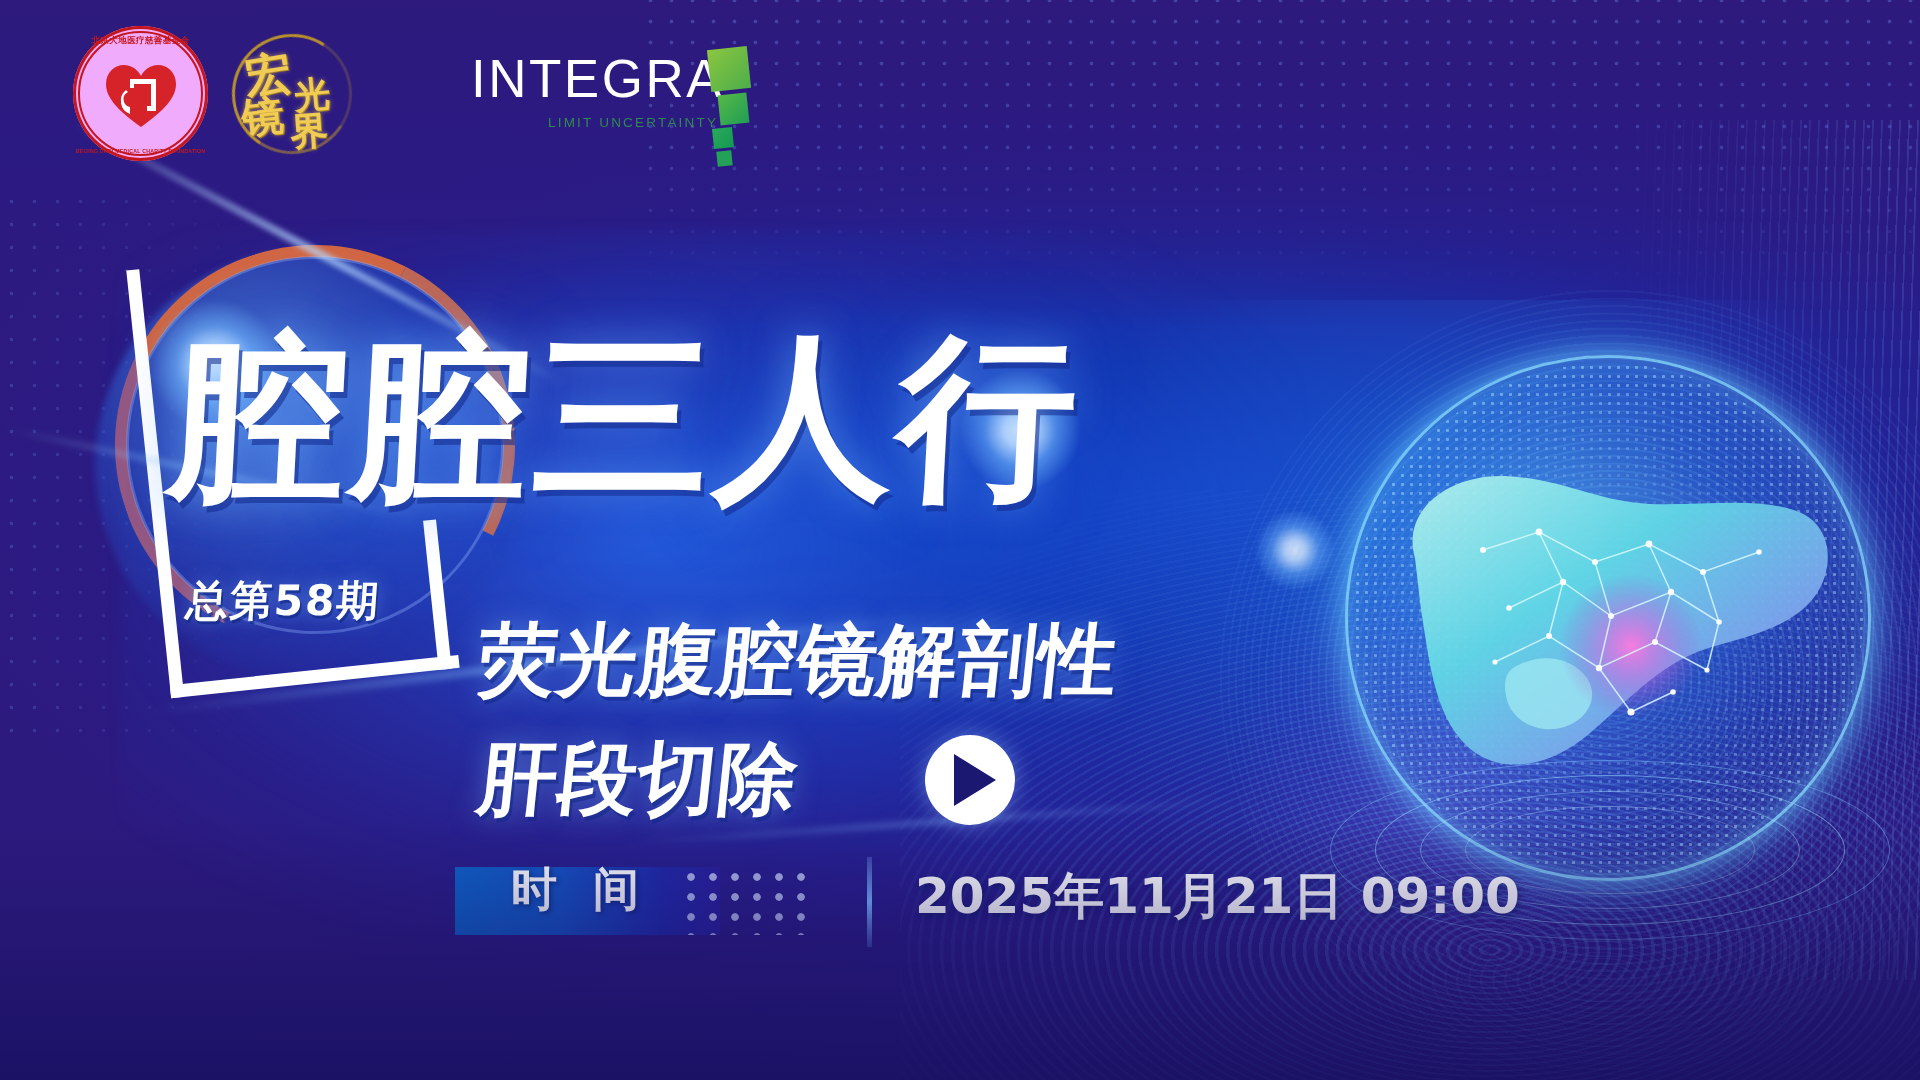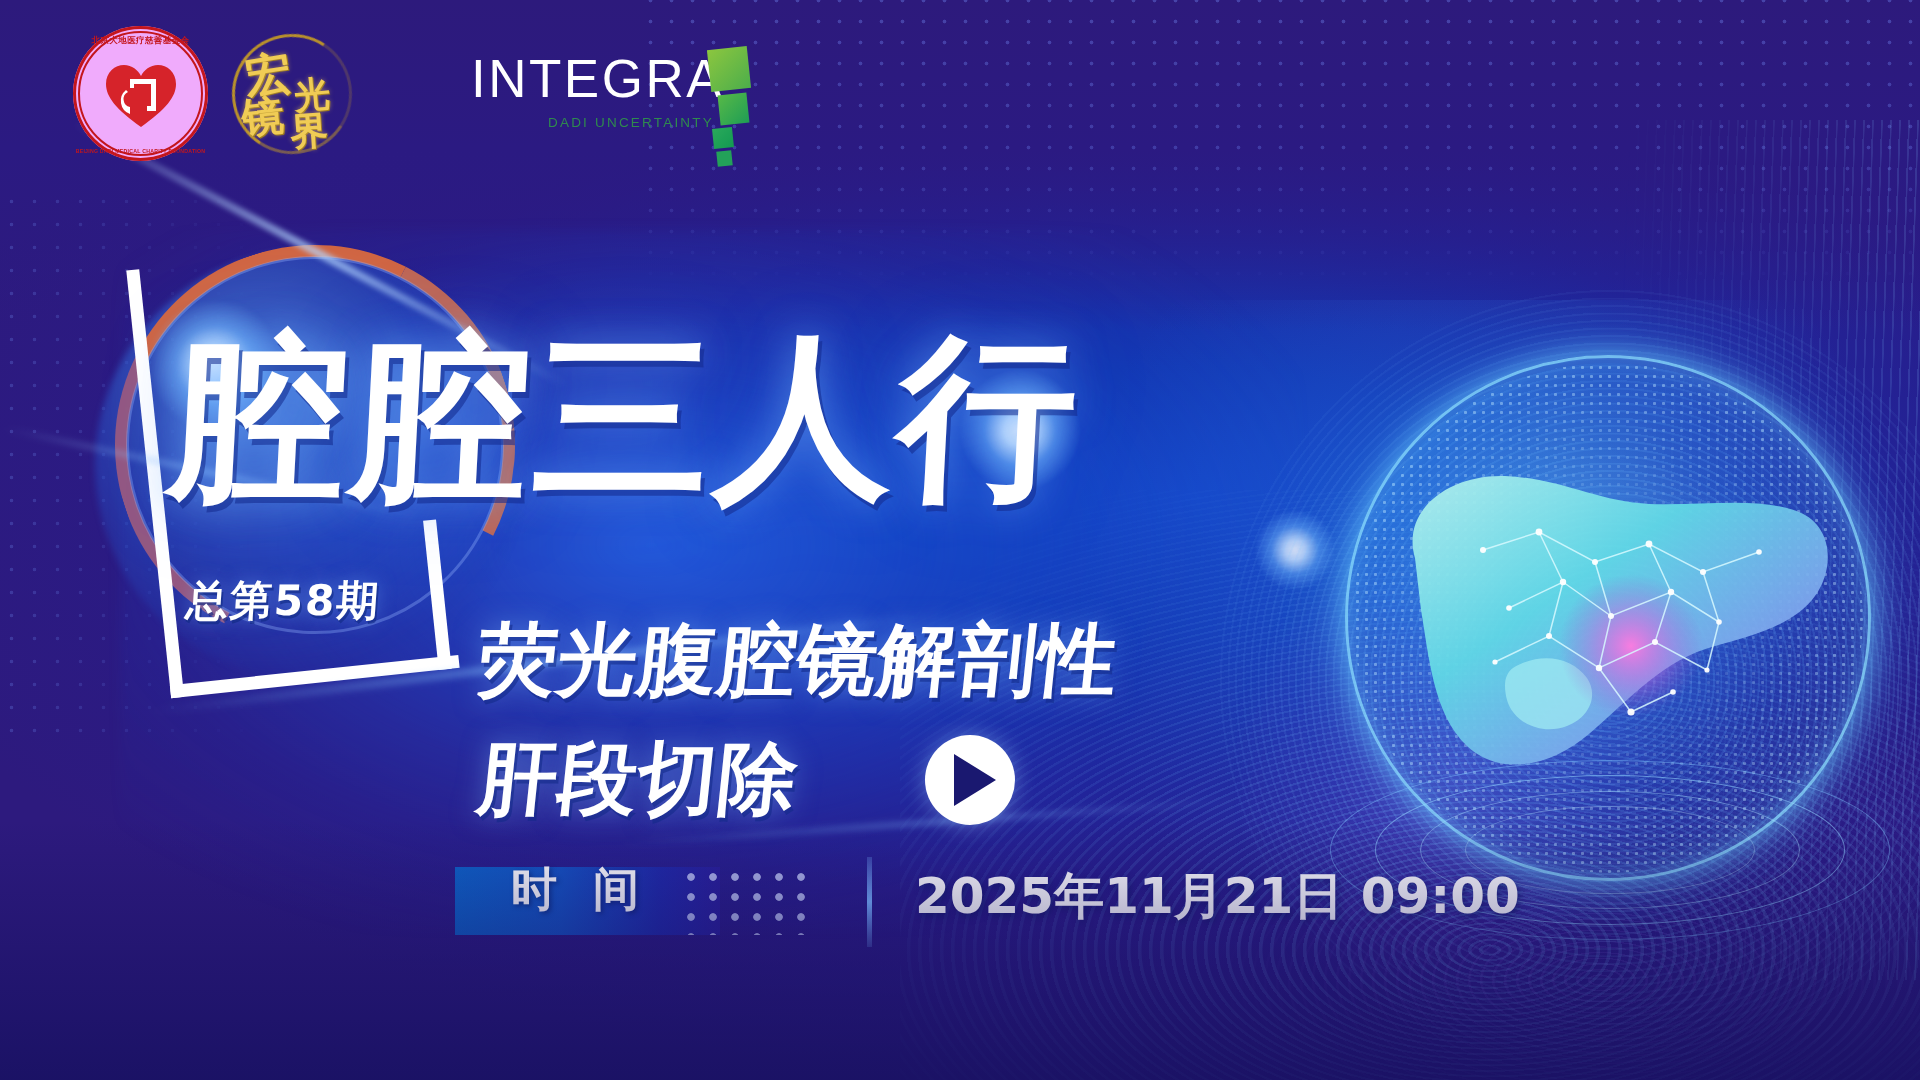--- a/index.html
+++ b/index.html
@@ -393,21 +393,21 @@
       <div class="lg-chars">
         <span class="lg-c lg-c1">宏</span>
         <span class="lg-c lg-c2">光</span>
         <span class="lg-c lg-c3">镜</span>
         <span class="lg-c lg-c4">界</span>
       </div>
     </div>
 
     <div class="logo-integra">
       <div class="li-word"><span>INTEGRA</span><span class="li-reg">®</span></div>
-      <div class="li-tag">DADI UNCERTAINTY</div>
+      <div class="li-tag">LIMIT UNCERTAINTY</div>
       <div class="li-mark">
         <i class="li-sq1"></i>
         <i class="li-sq2"></i>
         <i class="li-sq3"></i>
         <i class="li-sq4"></i>
       </div>
     </div>
   </div>
 
   <div class="viz">

